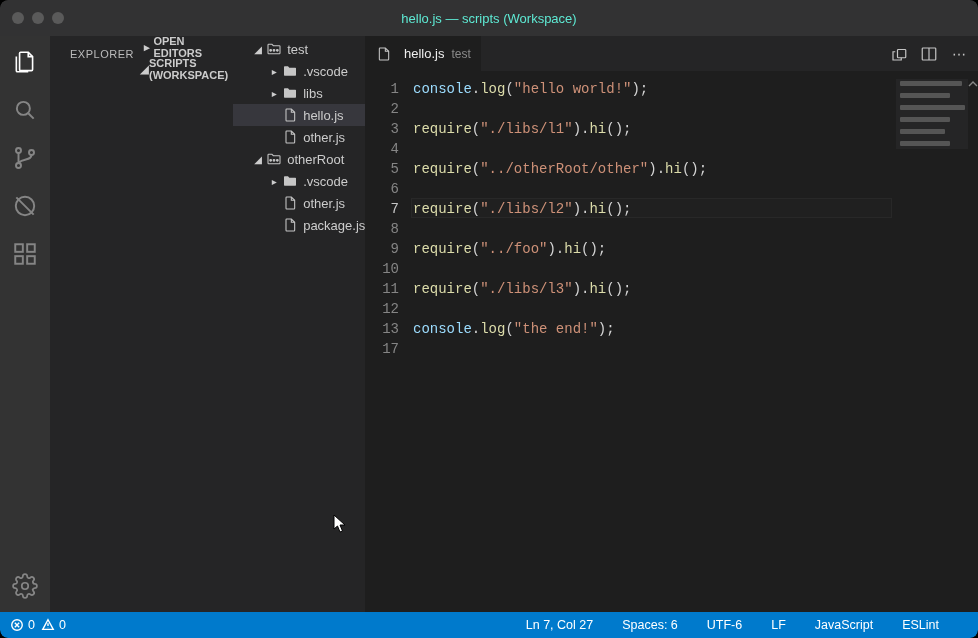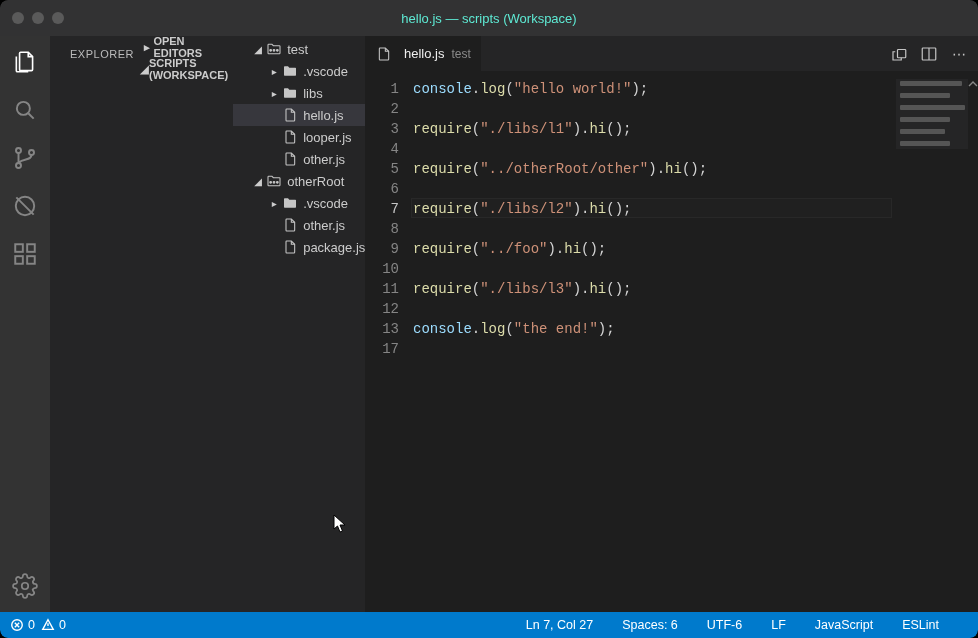--- a/index.html
+++ b/index.html
@@ -182,31 +182,20 @@
           </div>
           <div class="row">
             <span class="indent" style="width:34px"></span>
             <span class="twist"></span>
             <span class="icon-slot">
               <svg viewBox="0 0 24 24" fill="none" stroke="#c5c5c5" stroke-width="1.6">
                 <path d="M14 3H7a1 1 0 0 0-1 1v16a1 1 0 0 0 1 1h11a1 1 0 0 0 1-1V8z"></path>
                 <path d="M14 3v5h5"></path>
               </svg>
             </span>
-            <span>looper.js</span>
-          </div>
-          <div class="row">
-            <span class="indent" style="width:34px"></span>
-            <span class="twist"></span>
-            <span class="icon-slot">
-              <svg viewBox="0 0 24 24" fill="none" stroke="#c5c5c5" stroke-width="1.6">
-                <path d="M14 3H7a1 1 0 0 0-1 1v16a1 1 0 0 0 1 1h11a1 1 0 0 0 1-1V8z"></path>
-                <path d="M14 3v5h5"></path>
-              </svg>
-            </span>
             <span>other.js</span>
           </div>
           <div class="row">
             <span class="indent" style="width:18px"></span>
             <span class="twist">◢</span>
             <span class="icon-slot">
               <svg viewBox="0 0 24 24" fill="none" stroke="#c5c5c5" stroke-width="1.6">
                 <path d="M3 6a1 1 0 0 1 1-1h5l2 2h9a1 1 0 0 1 1 1v10a1 1 0 0 1-1 1H4a1 1 0 0 1-1-1z"></path>
                 <circle cx="7" cy="14" r="1.3" fill="#c5c5c5"></circle>
                 <circle cx="12" cy="14" r="1.3" fill="#c5c5c5"></circle>

